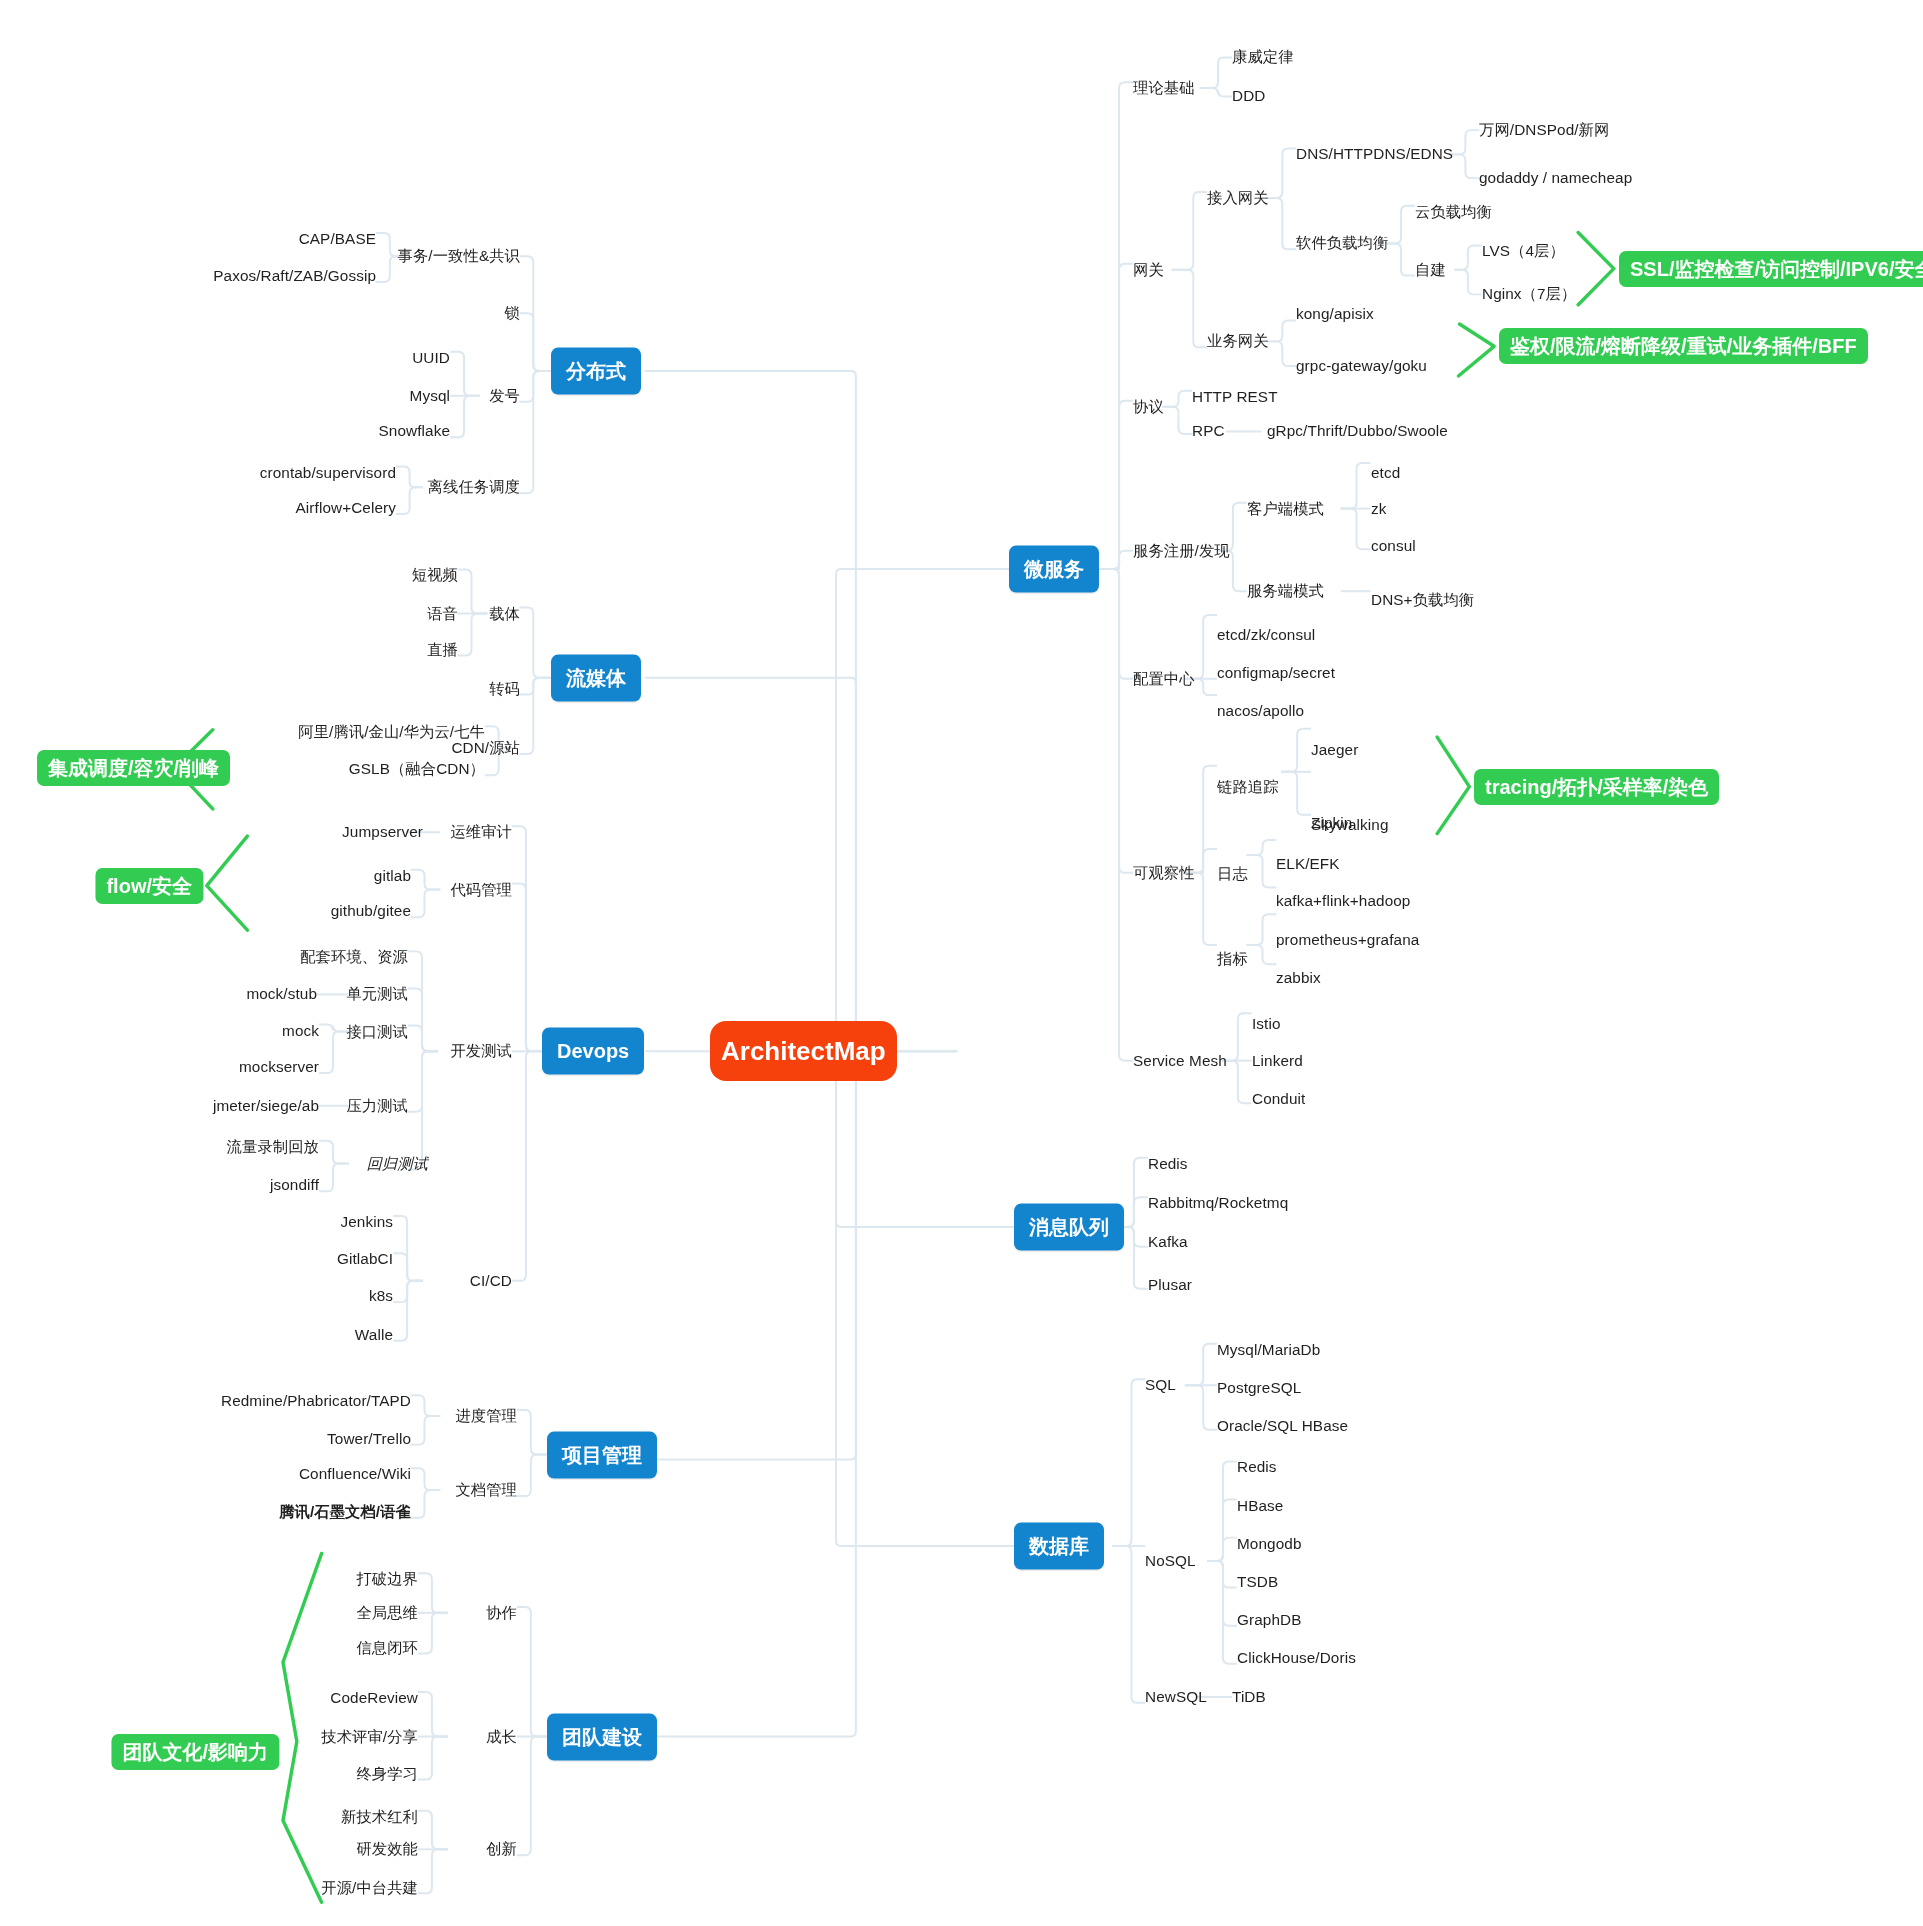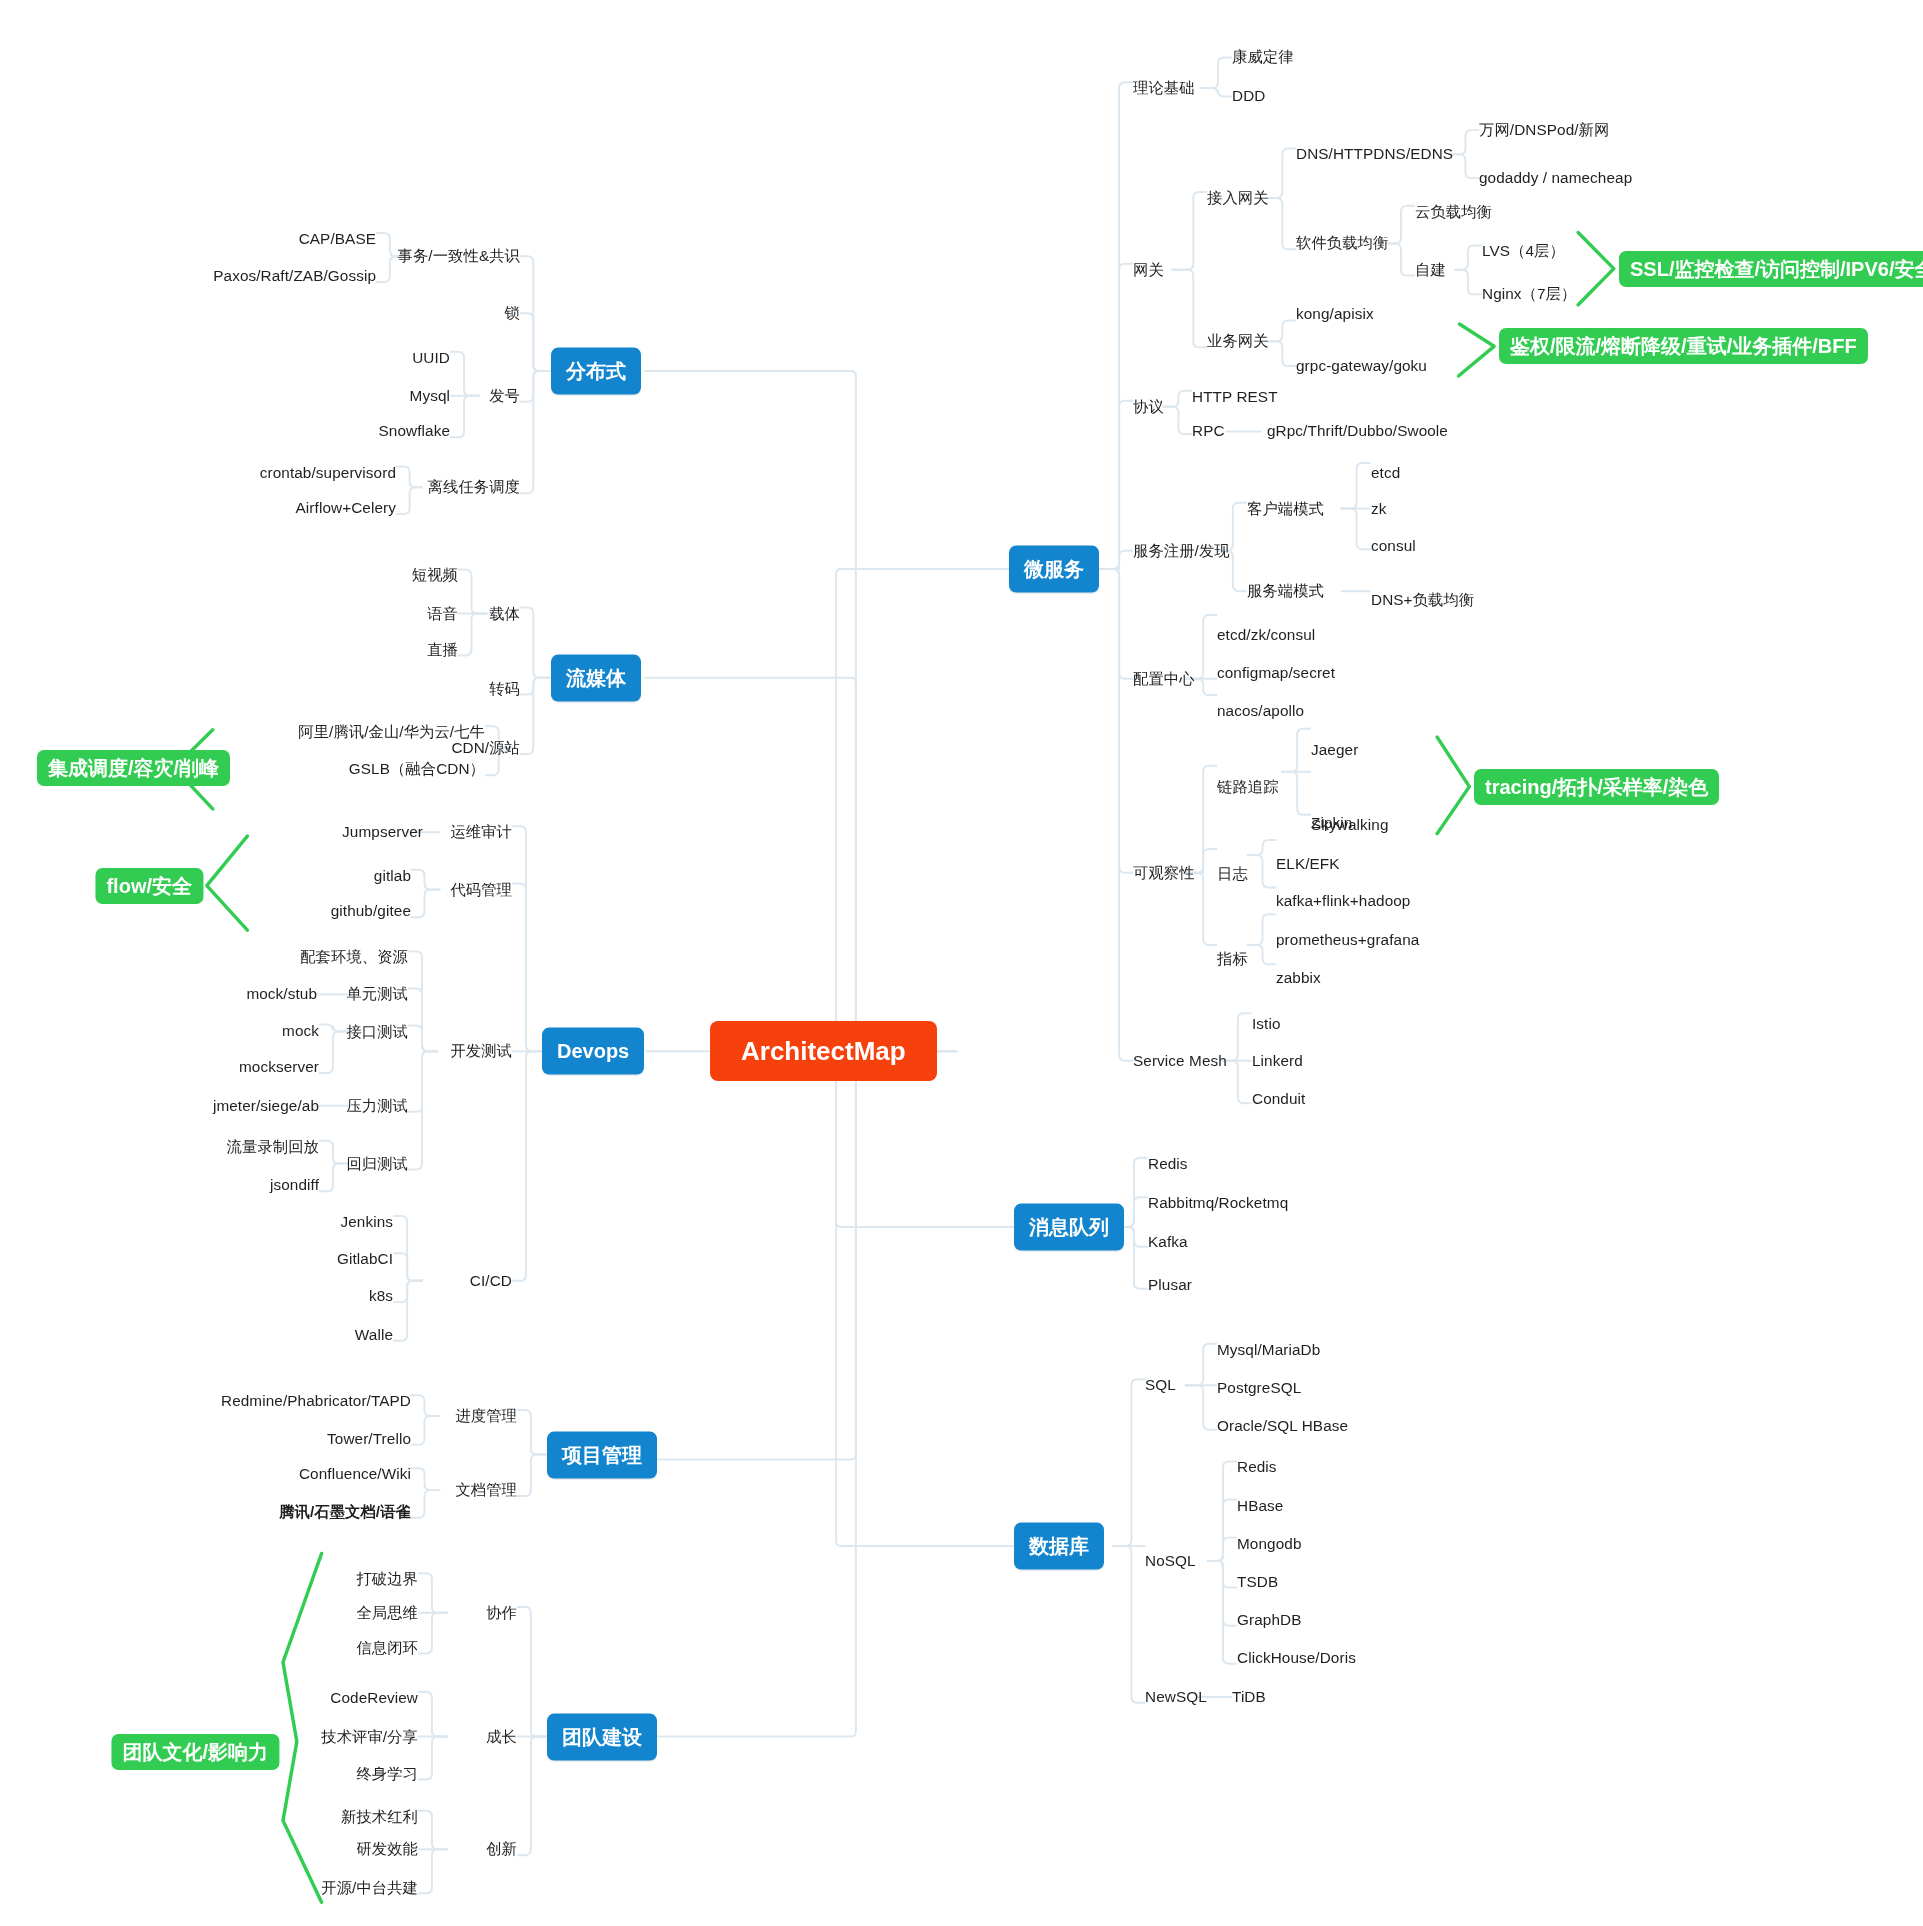--- a/index.html
+++ b/index.html
@@ -25,23 +25,23 @@
   .chip{
     position:absolute;transform:translateY(-50%);
     background:#1385CE;color:#ffffff;border-radius:7px;
     font-size:20px;font-weight:bold;line-height:1;
     padding:13.4px 15px;white-space:nowrap;
     box-shadow:0 0.5px 1px rgba(0,0,0,.08);
   }
   
   .root{
     position:absolute;transform:translateY(-50%);
-    background:#F6410D;color:#ffffff;border-radius:8px;
+    background:#F6410D;color:#ffffff;border-radius:16px;
     font-size:26px;font-weight:bold;line-height:1;
-    padding:17px 31px;white-space:nowrap;
+    padding:17px 11px;white-space:nowrap;
   }
   
   .pill{
     position:absolute;transform:translateY(-50%);
     background:#33cc52;color:#ffffff;border-radius:7px;
     font-size:20px;font-weight:bold;line-height:1;
     padding:8px 11px;white-space:nowrap;
   }
 </style>
 </head>
@@ -354,21 +354,21 @@
 <div class="txt r" style="left:411px;top:911px;">github/gitee</div>
 <div class="txt r" style="left:512px;top:1051px;">开发测试</div>
 <div class="txt r" style="left:408px;top:957px;">配套环境、资源</div>
 <div class="txt r" style="left:408px;top:994px;">单元测试</div>
 <div class="txt r" style="left:317px;top:994px;">mock/stub</div>
 <div class="txt r" style="left:408px;top:1032px;">接口测试</div>
 <div class="txt r" style="left:319px;top:1031px;">mock</div>
 <div class="txt r" style="left:319px;top:1067px;">mockserver</div>
 <div class="txt r" style="left:408px;top:1106px;">压力测试</div>
 <div class="txt r" style="left:319px;top:1106px;">jmeter/siege/ab</div>
-<div class="txt r" style="left:408px;top:1164px;">回归测试</div>
+<div class="txt r" style="left:428px;top:1164px;font-style:italic;">回归测试</div>
 <div class="txt r" style="left:319px;top:1147px;">流量录制回放</div>
 <div class="txt r" style="left:319px;top:1185px;">jsondiff</div>
 <div class="txt r" style="left:512px;top:1281px;">CI/CD</div>
 <div class="txt r" style="left:393px;top:1222px;">Jenkins</div>
 <div class="txt r" style="left:393px;top:1259px;">GitlabCI</div>
 <div class="txt r" style="left:393px;top:1296px;">k8s</div>
 <div class="txt r" style="left:393px;top:1335px;">Walle</div>
 
 <div class="txt r" style="left:517px;top:1416px;">进度管理</div>
 <div class="txt r" style="left:411px;top:1401px;">Redmine/Phabricator/TAPD</div>

